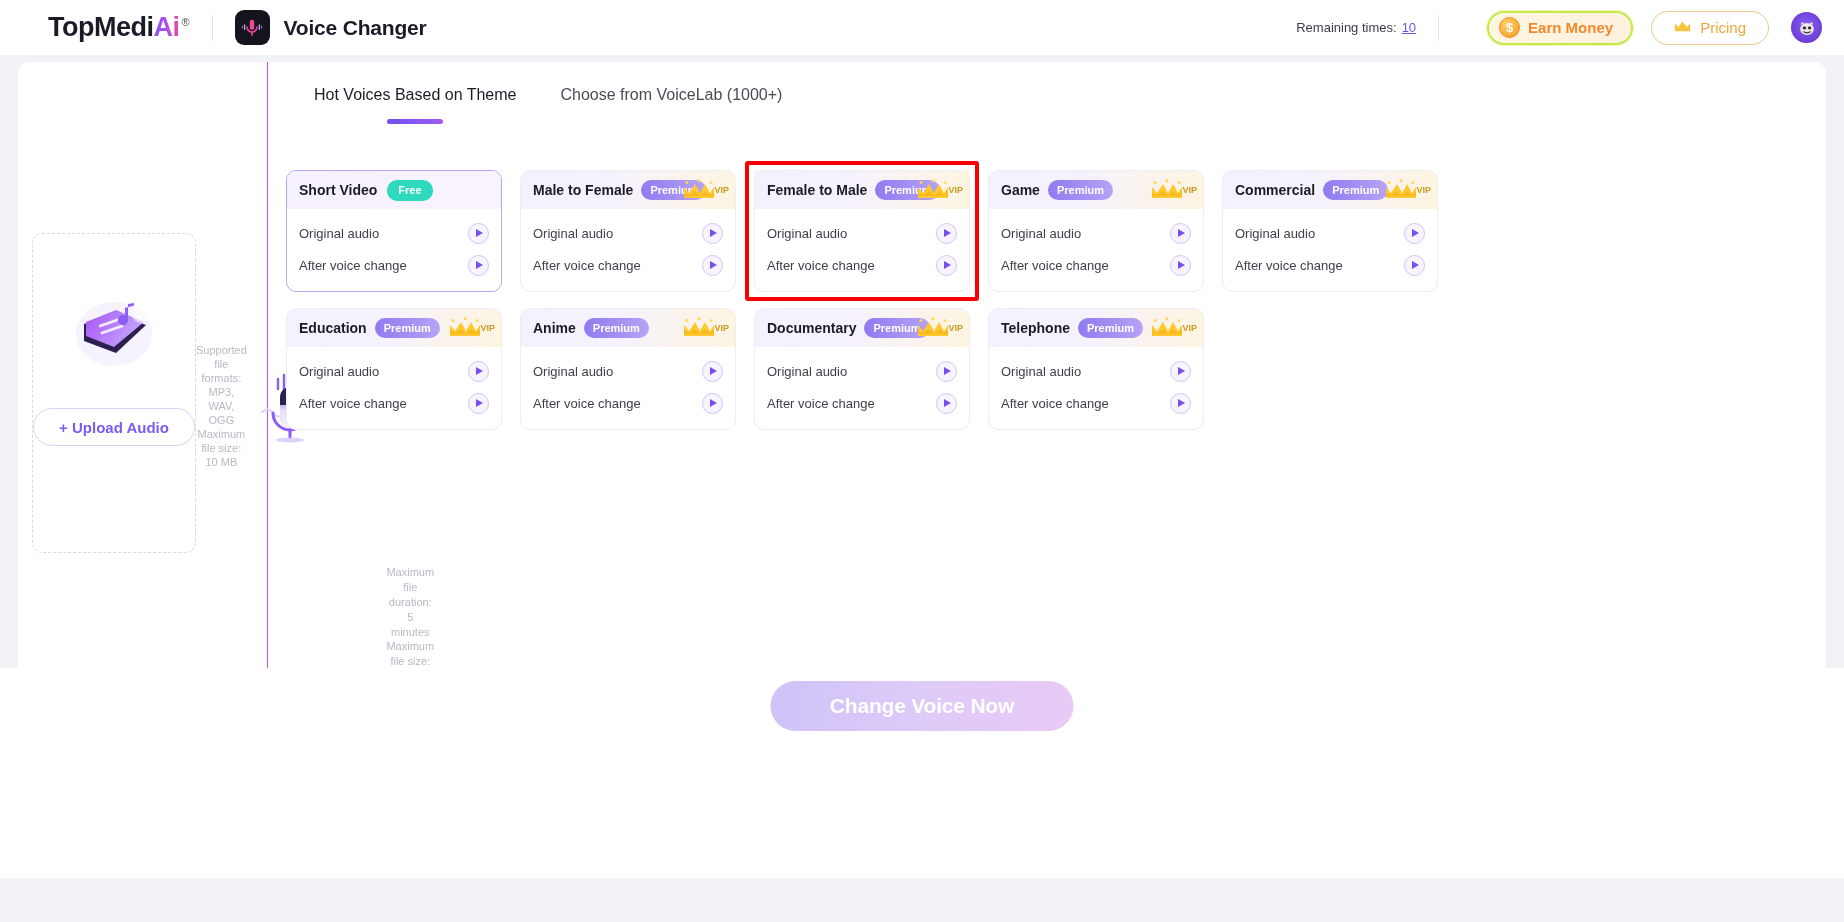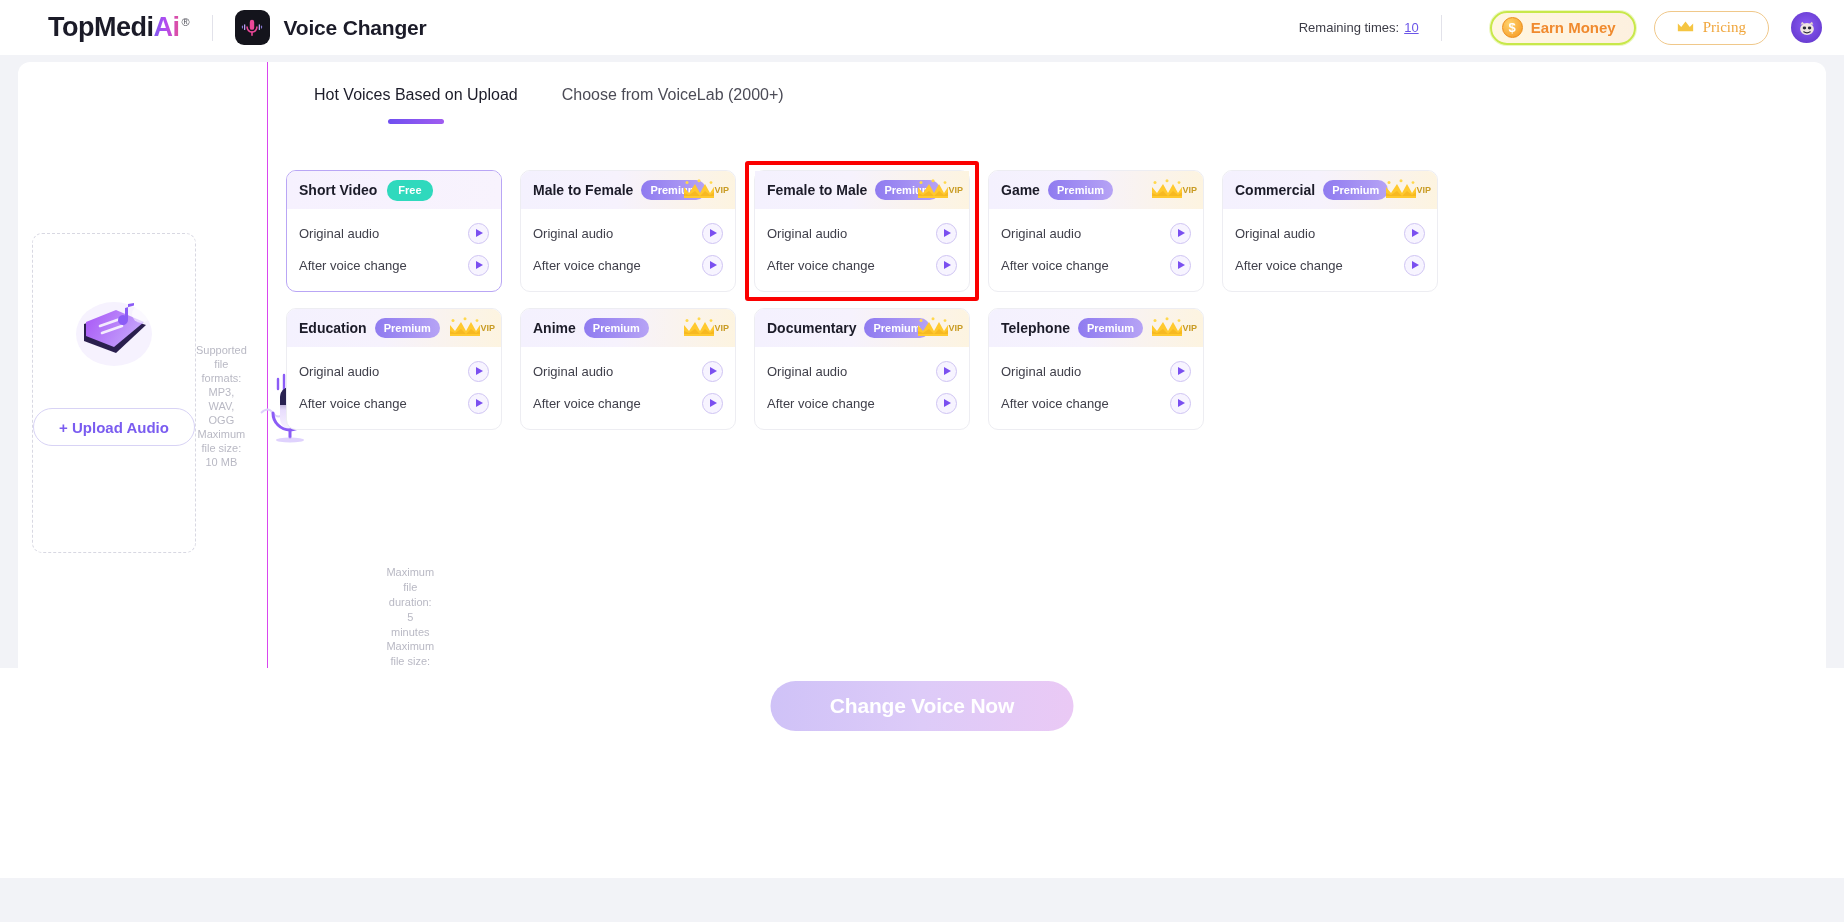--- a/index.html
+++ b/index.html
@@ -65,21 +65,20 @@
     background: radial-gradient(circle at 35% 30%, #ffd36b, #f5951f);
     color: #fff; font-size: 13px; font-weight: bold;
     display: flex; align-items: center; justify-content: center;
     border: 1px solid #eb8c18;
   }
   .btn-pricing {
     display: flex; align-items: center; gap: 9px;
     height: 34px; padding: 0 22px; margin-left: 18px;
     border-radius: 18px; border: 1px solid #f0c88a; background: #fff;
     cursor: pointer;
-    font-family: Liberation Serif, serif;
   }
   .btn-pricing .lbl { font-size: 15px; color: #f0a63c; }
   .avatar {
     width: 31px; height: 31px; border-radius: 50%; margin-left: 22px;
     background: radial-gradient(circle at 50% 45%, #8b5cf6 0%, #6b3fd4 70%, #5b2fb8 100%);
     display: flex; align-items: center; justify-content: center;
     font-size: 15px; cursor: pointer; overflow: hidden;
   }
 
   
@@ -324,22 +323,22 @@
     <div class="btn-record">+ Record</div>
 
     <div class="hint2">
       <div>Maximum file duration: 5 minutes</div>
       <div>Maximum file size: 10 MB</div>
     </div>
   </div>
 
   <div class="content">
     <div class="tabs" id="tab-bar">
-        <div class="tab active"><span>Hot Voices Based on Upload</span><div class="tab-underline"></div></div>
-        <div class="tab"><span>Choose from VoiceLab (2000+)</span></div>
+        <div class="tab active"><span>Hot Voices Based on Theme</span><div class="tab-underline"></div></div>
+        <div class="tab"><span>Choose from VoiceLab (1000+)</span></div>
       </div>
     <div class="cards" id="card-grid">
         <div class="card selected free">
           <div class="card-head">
             <span class="card-title">Short Video</span>
             <span class="badge-free">Free</span>
           </div>
           <div class="card-body">
             <div class="card-row">
               <span>Original audio</span>

